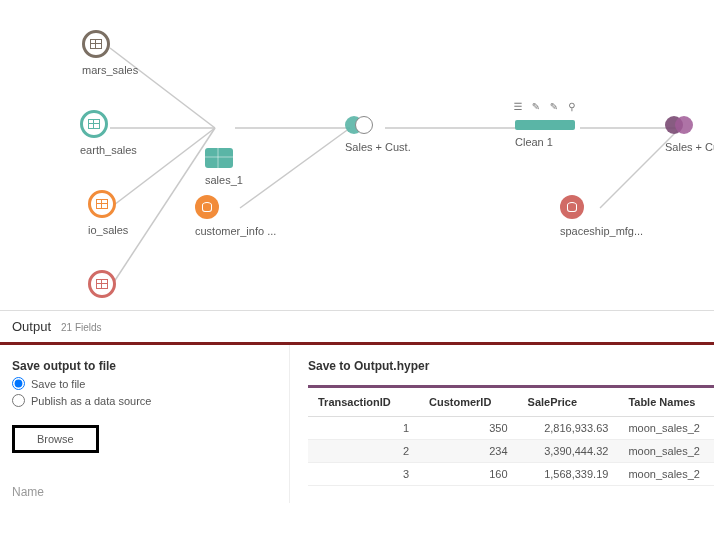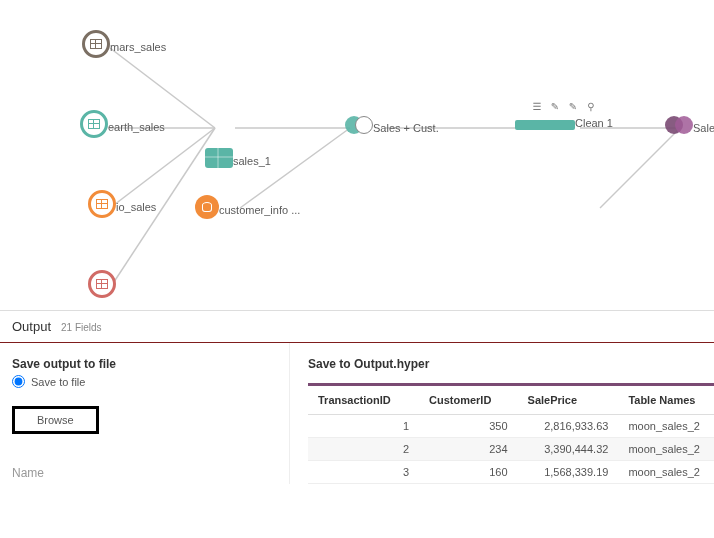--- a/index.html
+++ b/index.html
@@ -1,21 +1,21 @@
 <!DOCTYPE html>
 <html><head>
 <meta charset="utf-8">
 <style>
   * { box-sizing: border-box; margin: 0; padding: 0; }
   body { font-family: "Segoe UI", Arial, sans-serif; font-size: 12px; color: #333; background: #fff; width: 714px; height: 538px; overflow: hidden; }
   
   .canvas { position: relative; width: 714px; height: 310px; background: #fff; }
   .canvas svg.edges { position: absolute; top: 0; left: 0; width: 714px; height: 310px; pointer-events: none; }
   
-  .node { position: absolute; display: flex; flex-direction: row; align-items: center; }
+  .node { position: absolute; display: flex; flex-direction: column; align-items: flex-start; }
   .node-icon { width: 28px; height: 28px; border-radius: 50%; display: flex; align-items: center; justify-content: center; background: #fff; }
   .node-label { margin-top: 6px; font-size: 11px; color: #5a5a5a; white-space: nowrap; text-align: center; }
   
   .ring { border: 3px solid; }
   .bg-brown { border-color: #7b6f63; }
   .bg-teal  { border-color: #5ab5a6; }
   .bg-orange{ border-color: #f28c3a; }
   .bg-red   { border-color: #d16b66; }
   
   
@@ -47,21 +47,21 @@
   .table-glyph { width:12px; height:10px; border:1px solid; border-color:inherit; position:relative; }
   .bg-brown .table-glyph { border-color:#7b6f63; }
   .bg-teal  .table-glyph { border-color:#5ab5a6; }
   .bg-orange .table-glyph{ border-color:#f28c3a; }
   .bg-red   .table-glyph { border-color:#d16b66; }
   .table-glyph::before { content:""; position:absolute; left:0; top:3px; width:100%; border-top:1px solid; border-color:inherit; }
   .table-glyph::after  { content:""; position:absolute; left:4px; top:0; height:100%; border-left:1px solid; border-color:inherit; }
   
   
   .output-panel { border-top: 1px solid #ddd; }
-  .output-header { padding: 8px 12px; display:flex; align-items:baseline; gap:10px; border-bottom:1px solid #7f1d1d; }
+  .output-header { padding: 8px 12px; display:flex; align-items:baseline; gap:10px; border-bottom:3px solid #7f1d1d; }
   .output-header .title { font-size: 13px; color:#333; }
   .output-header .sub { font-size: 10px; color:#888; }
   
   .output-body { display:flex; }
   .left-pane { width: 290px; padding: 14px 12px 4px 12px; border-right:1px solid #eee; }
   .left-pane h4 { font-size:12px; font-weight:600; margin-bottom:0; }
   .radio-row { display:flex; align-items:center; gap:6px; margin:4px 0; font-size:11px; color:#555; }
   .radio-row input { margin:0; }
   .browse-btn { margin-top:14px; border:3px solid #000000; background:#fff; padding:5px 22px; font-size:11px; color:#555; cursor:pointer; }
   .field-label { font-size:12px; color:#999; margin-top:32px; display:block; }
@@ -142,20 +142,26 @@
     <div class="clean-tools">
       <span>☰</span>
       <span>✎</span>
       <span>✎</span>
       <span>⚲</span>
     </div>
     <div class="clean-bar"></div>
     <div class="node-label">Clean 1</div>
   </div>
 
+  <div class="node" style="left:560px; top:195px;">
+    <div class="db-icon db-red">
+        <div class="db-cyl"></div>
+      </div>
+    <div class="node-label">spaceship_mfg...</div>
+  </div>
 
   <div class="node" style="left:665px; top:115px;">
     <div class="venn purple">
         <div class="c c1"></div>
         <div class="c c2"></div>
       </div>
     <div class="node-label">Sales + Cust.</div>
   </div>
 </div>
 
@@ -163,20 +169,24 @@
   <div class="output-header">
     <span class="title">Output</span>
     <span class="sub">21 Fields</span>
   </div>
   <div class="output-body">
     <div class="left-pane">
       <h4>Save output to file</h4>
       <label class="radio-row">
         <input type="radio" name="saveopt" checked="" style="">
         <span>Save to file</span>
+      </label>
+      <label class="radio-row">
+        <input type="radio" name="saveopt" style="">
+        <span>Publish as a data source</span>
       </label>
       <button class="browse-btn">Browse</button>
       <span class="field-label">Name</span>
     </div>
     <div class="right-pane">
       <h4>Save to Output.hyper</h4>
       <div class="rule"></div>
       <table class="preview">
         <thead>
           <tr>

